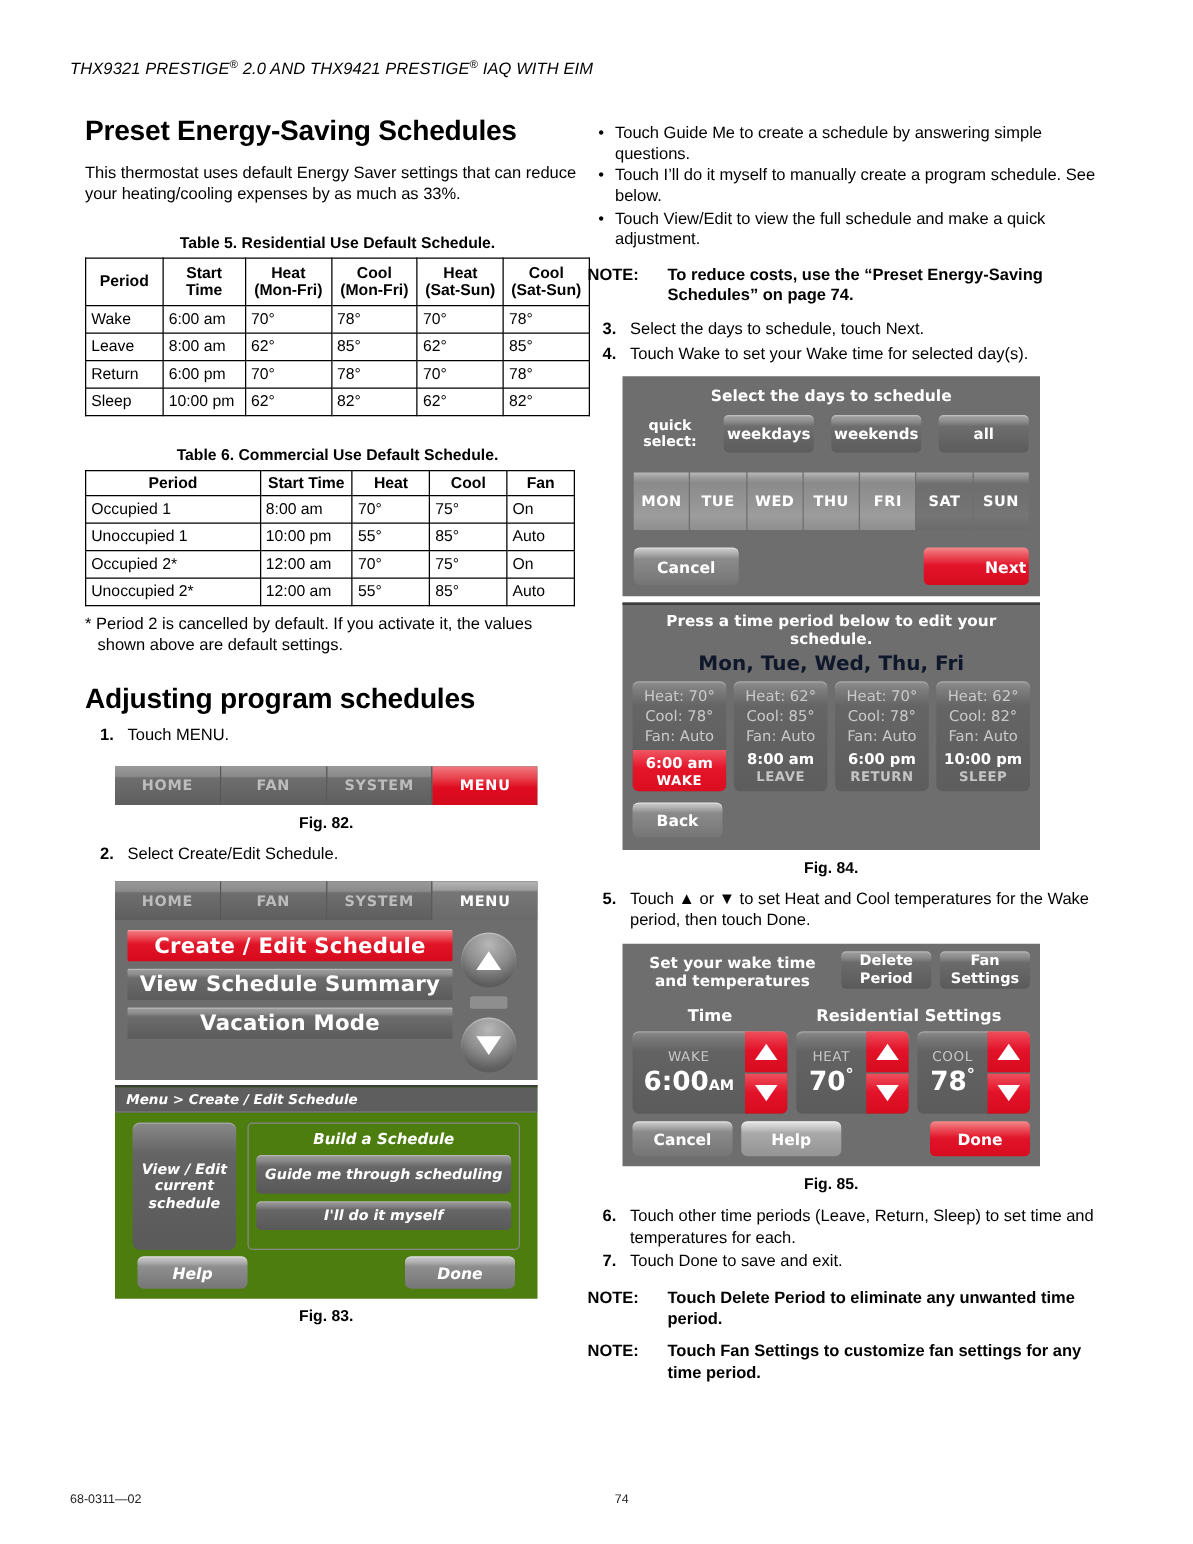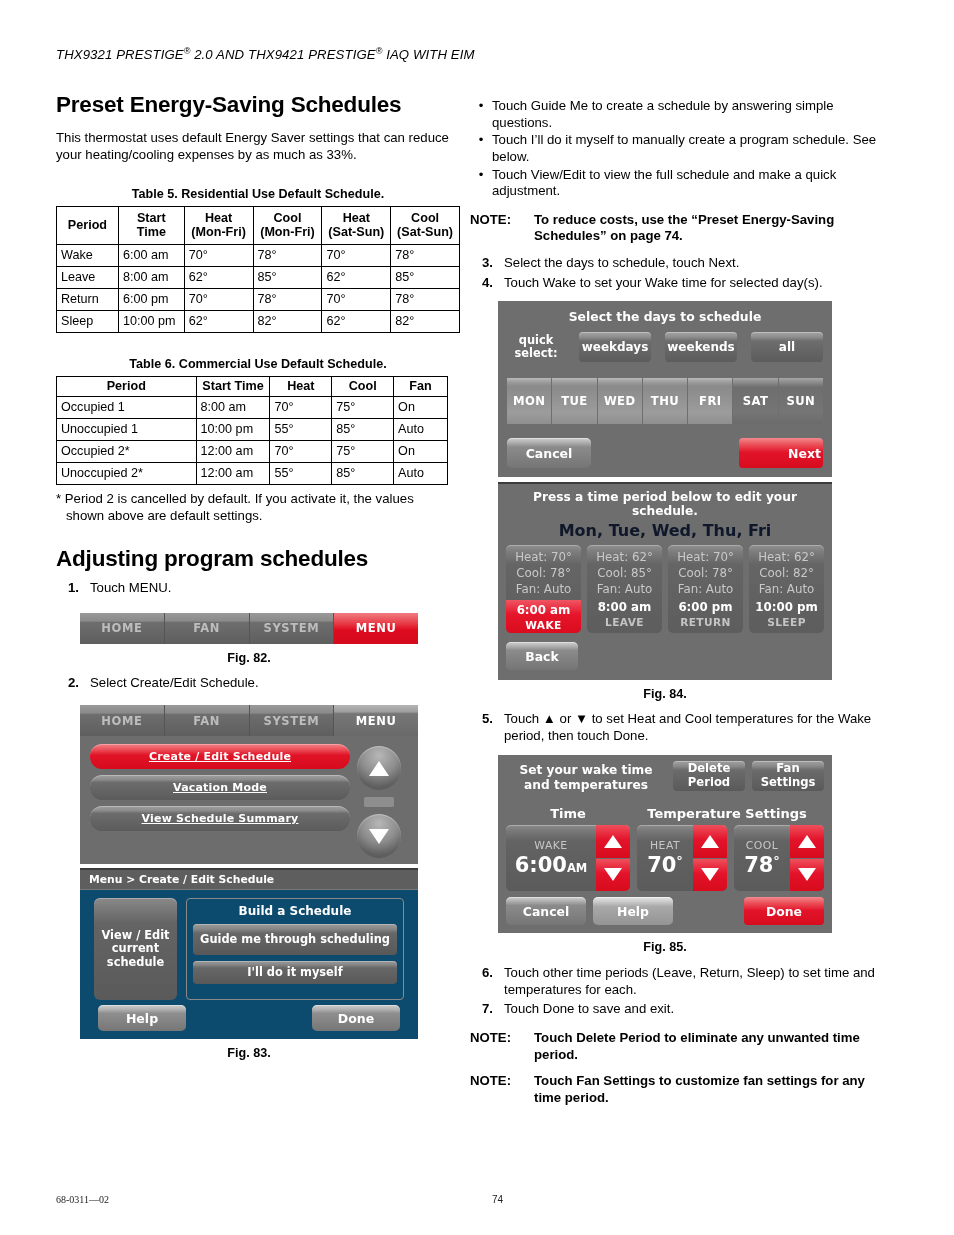--- a/index.html
+++ b/index.html
@@ -21,21 +21,21 @@
     font-style: italic;
     font-size: 13.2px;
     letter-spacing: 0.1px;
     white-space: nowrap;
   }
   .page-header sup { font-size: 9px; vertical-align: super; font-style: italic; }
 
   
   .col-left {
     position: absolute;
-    left: 56px; top: 92px;
+    left: 68px; top: 92px;
     width: 404px;
   }
   .col-right {
     position: absolute;
     left: 470px; top: 98px;
     width: 424px;
   }
 
   h1.section-title {
     font-size: 22.5px;
@@ -191,27 +191,26 @@
   }
   .menu-body {
     display: flex;
     padding: 8px 10px 6px 10px;
     background: #6d6d6d;
   }
   .menu-list { flex: 1; }
   .menu-btn {
     height: 25px;
     margin-bottom: 6px;
-    border-radius: 12px;
-    display: flex; align-items: center; justify-content: center;
-    font-size: 11px; font-weight: bold; color: #fff;
+    border-radius: 1px;
+    display: flex; align-items: center; justify-content: center;
+    font-size: 17px; font-weight: bold; color: #fff;
     background: linear-gradient(180deg, #a0a0a0 0%, #8c8c8c 18%, #6c6c6c 30%, #5b5b5b 100%);
     box-shadow: inset 0 1px 0 rgba(255,255,255,0.28);
     letter-spacing: 0.2px;
-    text-decoration: underline;
   }
   .menu-btn.red {
     background: linear-gradient(180deg, #f28287 0%, #ec545d 20%, #e11327 45%, #d60a1d 100%);
   }
   .menu-btn:last-child { margin-bottom: 0; }
   .arrow-col {
     width: 58px; flex: 0 0 58px;
     display: flex; flex-direction: column; align-items: center;
     padding-top: 2px;
   }
@@ -238,22 +237,23 @@
     width: 30px; height: 10px;
     background: #8e8e8e;
     border-radius: 2px;
     margin: 7px 0 7px 0;
   }
 
   
   #fig83b {
     width: 338px;
     margin: 4px 0 0 24px;
-    background: #0c4a6e;
+    background: #4d7c0f;
     border-top: 2px solid #3c3c3c;
+    font-style: italic;
   }
   .breadcrumb-bar {
     height: 20px;
     background: #5e5e5e;
     display: flex; align-items: center;
     padding-left: 9px;
     font-size: 10.8px; font-weight: bold; color: #ffffff;
     border-bottom: 1px solid #787878;
   }
   .ce-body {
@@ -545,21 +545,21 @@
 
   
   .page-footer {
     position: absolute;
     left: 56px; bottom: 30px;
     width: 842px;
     display: flex;
     font-size: 10px;
     color: #222;
   }
-  .page-footer .doc-no { flex: 0 0 auto; font-family: Liberation Serif, serif; }
+  .page-footer .doc-no { flex: 0 0 auto; }
   .page-footer .pg-no { margin-left: auto; margin-right: 395px; }
 </style>
 </head>
 <body>
 
 <div class="page-header">
   <span>THX9321 PRESTIGE</span><sup>®</sup><span> 2.0 AND THX9421 PRESTIGE</span><sup>®</sup><span> IAQ WITH EIM</span>
 </div>
 
 <div class="col-left">
@@ -705,22 +705,22 @@
   <div id="fig83" class="tstat">
     <div class="navbar">
       <div class="navtab">HOME</div>
       <div class="navtab">FAN</div>
       <div class="navtab">SYSTEM</div>
       <div class="navtab active-grey">MENU</div>
     </div>
     <div class="menu-body">
       <div class="menu-list">
         <div class="menu-btn red">Create / Edit Schedule</div>
+        <div class="menu-btn">View Schedule Summary</div>
         <div class="menu-btn">Vacation Mode</div>
-        <div class="menu-btn">View Schedule Summary</div>
       </div>
       <div class="arrow-col">
         <div class="round-btn">
           <div class="tri-up"></div>
         </div>
         <div class="scroll-thumb"></div>
         <div class="round-btn">
           <div class="tri-down"></div>
         </div>
       </div>
@@ -845,21 +845,21 @@
   </div>
 
   <div id="fig85" class="tstat">
     <div class="wk-head">
       <div class="wk-title">Set your wake time and temperatures</div>
       <div class="hbtn">Delete Period</div>
       <div class="hbtn">Fan Settings</div>
     </div>
     <div class="wk-labels">
       <div class="lbl-time">Time</div>
-      <div class="lbl-temp">Temperature Settings</div>
+      <div class="lbl-temp">Residential Settings</div>
     </div>
     <div class="wk-row">
       <div class="stepper time">
         <div class="val-area">
           <div class="cap">WAKE</div>
           <div class="big"><span>6:00</span><span class="ampm">AM</span></div>
         </div>
         <div class="arrows">
           <div class="arrow-btn">
               <div class="tri-up-s"></div>

